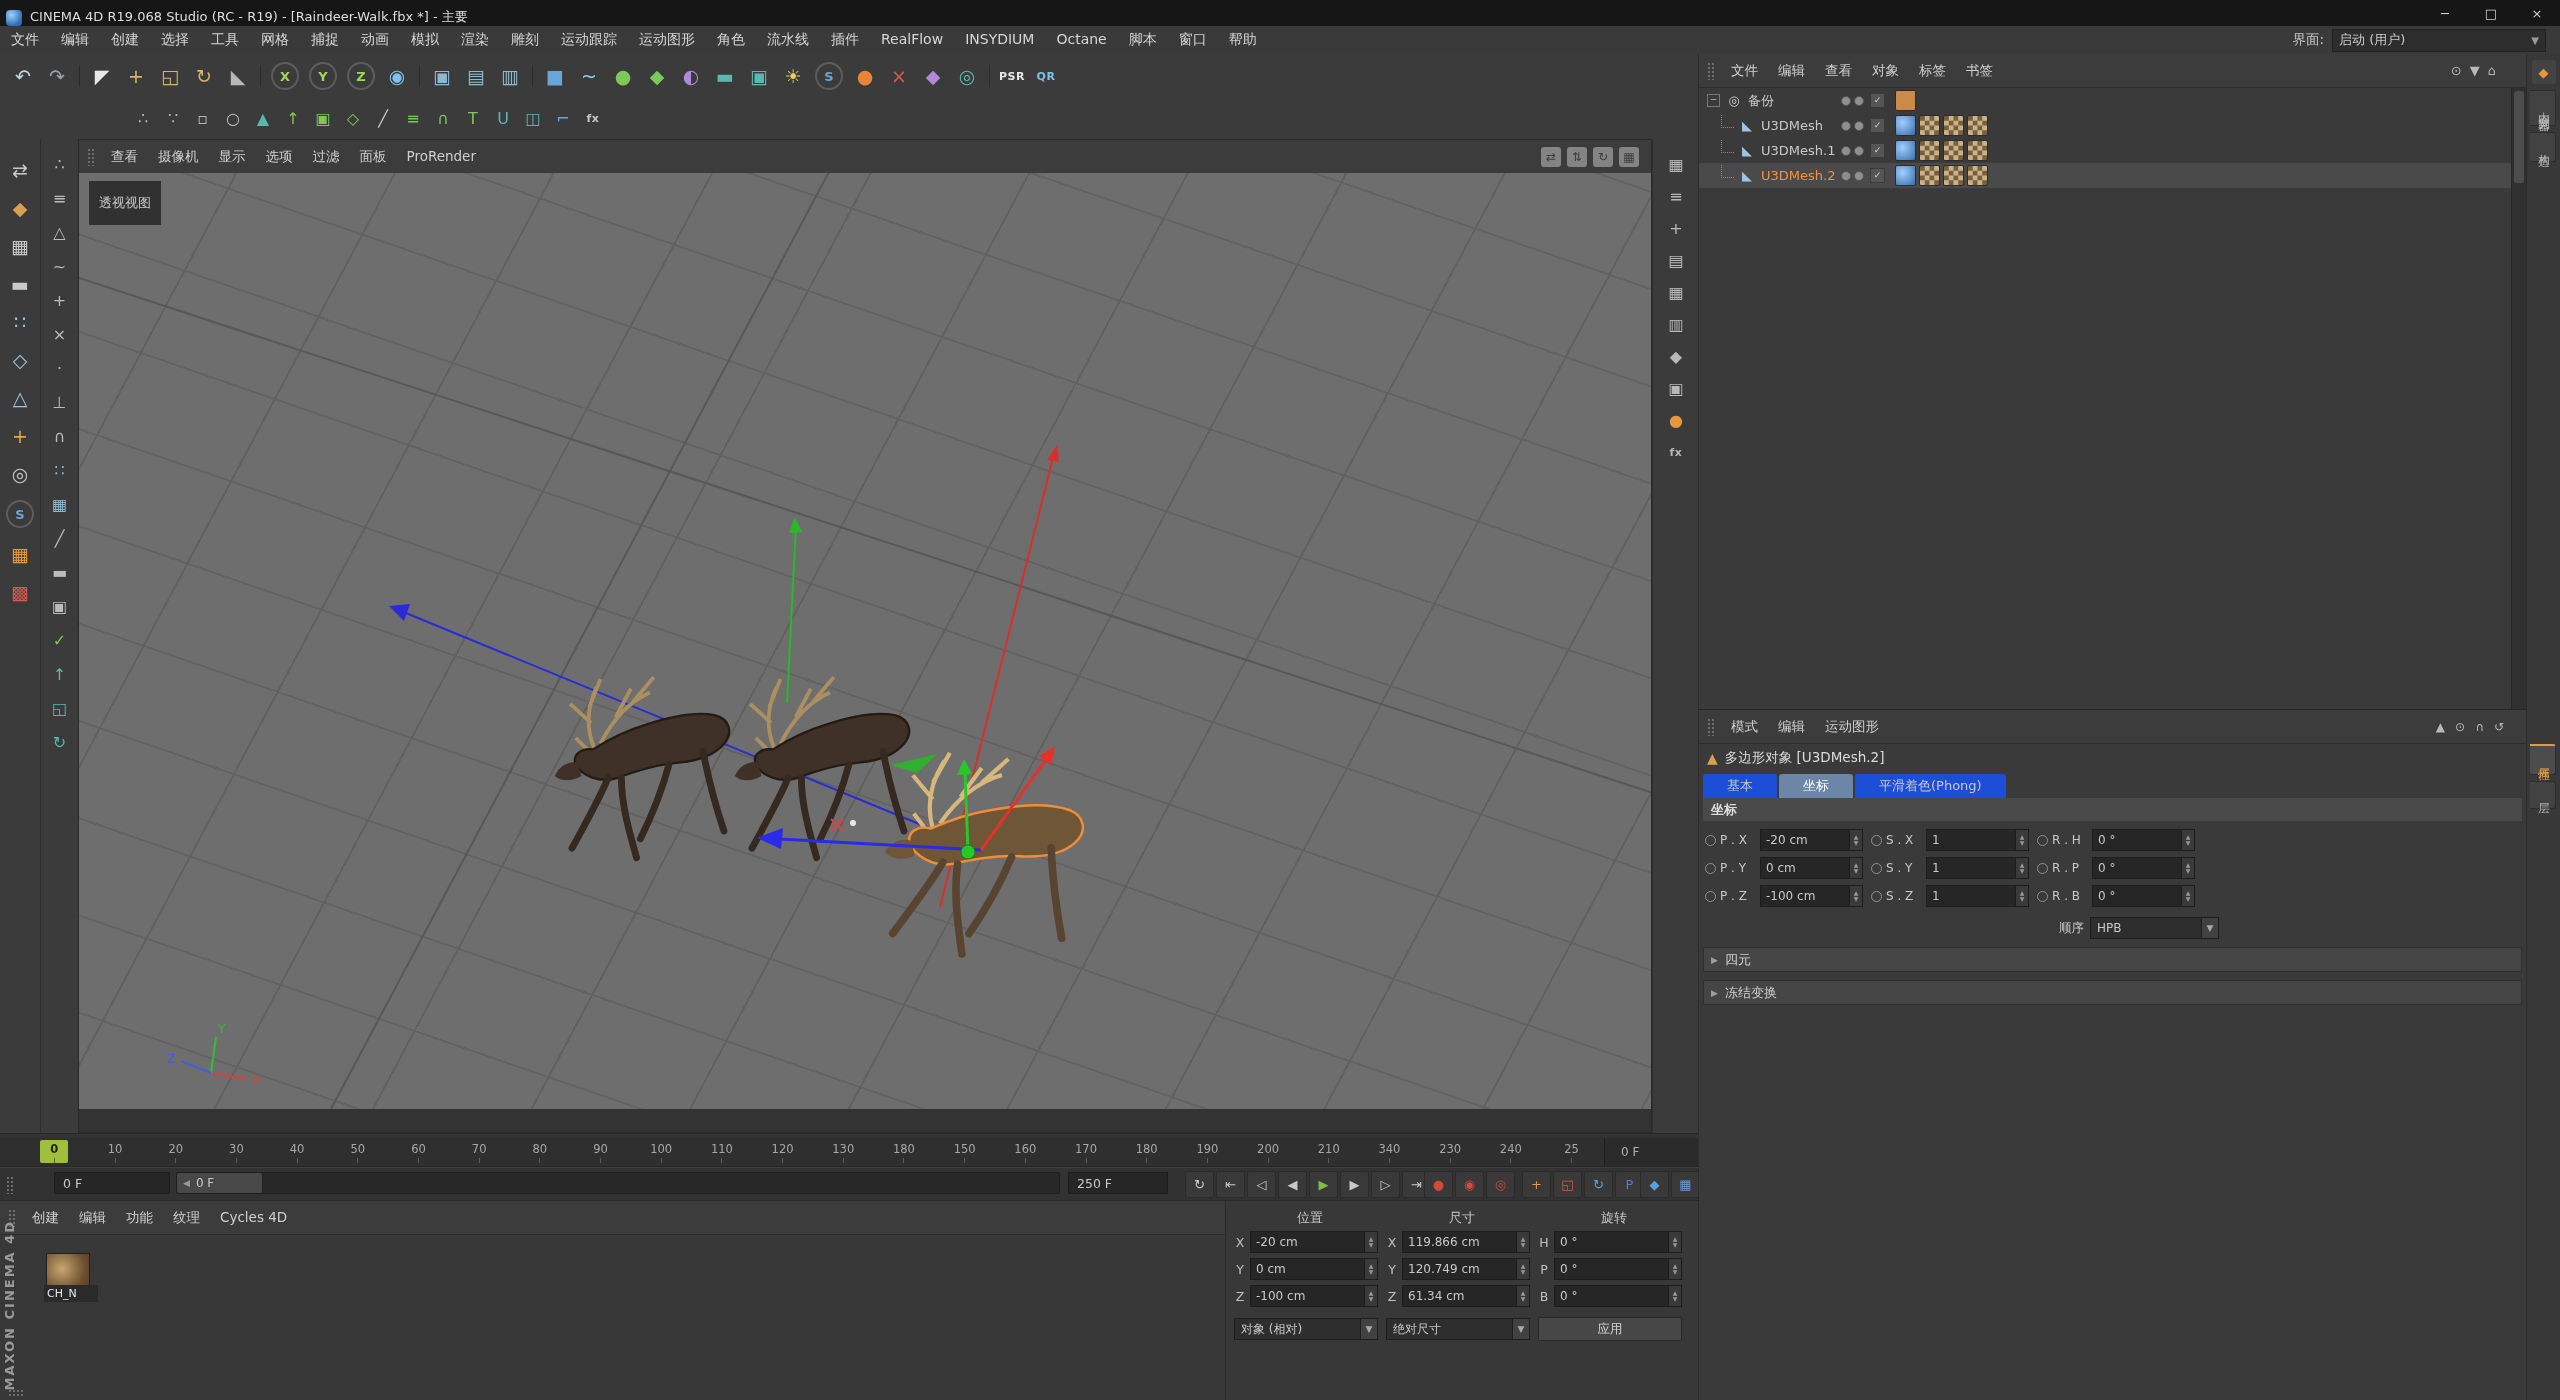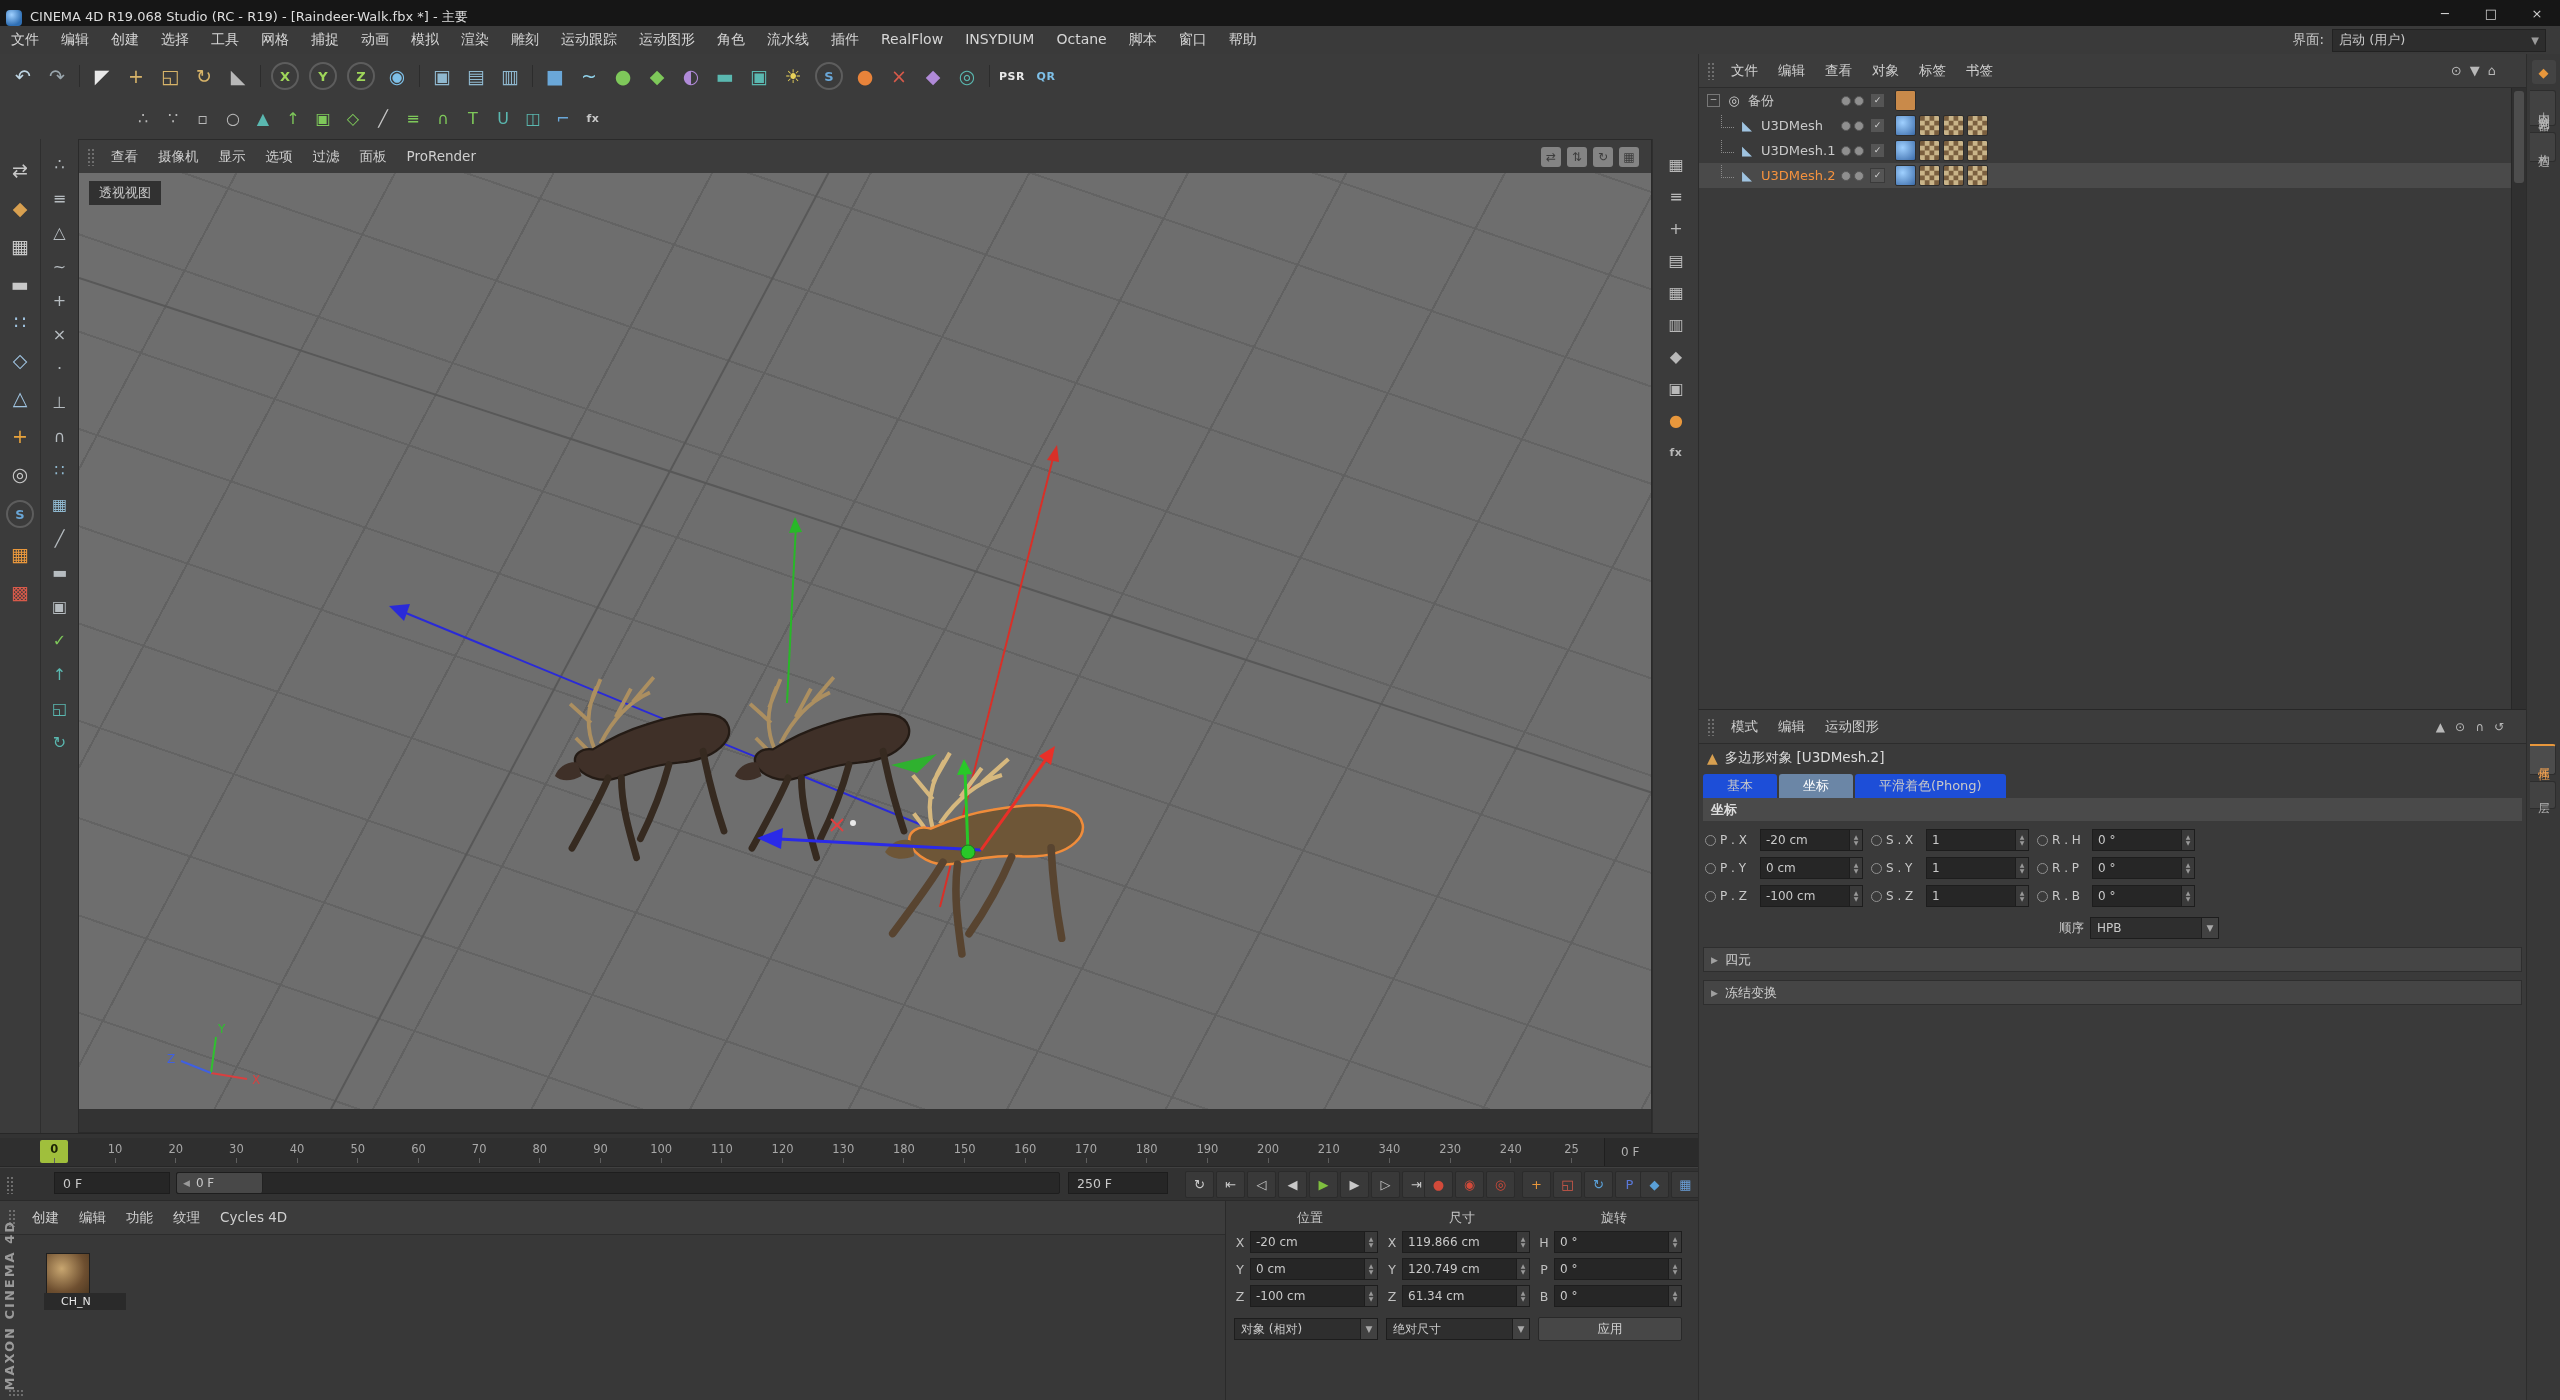--- a/index.html
+++ b/index.html
@@ -34,21 +34,21 @@
   .leftB{position:absolute;left:41px;top:139px;width:37px;height:994px;background:#3b3b3b;border-right:1px solid #2e2e2e;display:flex;flex-direction:column;align-items:center;padding-top:10px;gap:4px;}
 
   
   .vp{position:absolute;left:78px;top:139px;width:1574px;height:994px;background:#333;border:1px solid #2a2a2a;box-sizing:border-box;}
   .pmenu{display:flex;align-items:center;height:33px;background:#3c3c3c;border-bottom:1px solid #2c2c2c;padding:0 8px;font-size:13.5px;}
   .pmenu .mitem{padding:3px 10px;color:#cfcfcf;white-space:nowrap;}
   .grip{width:8px;height:18px;margin-right:6px;background-image:radial-gradient(#6e6e6e 1px,transparent 1.2px);background-size:4px 4px;flex:0 0 auto;}
   .vp-corner{margin-left:auto;display:flex;gap:6px;padding-right:4px;}
   .vp-corner .cicon{width:20px;height:20px;display:flex;align-items:center;justify-content:center;color:#3c3c3c;background:#848484;border-radius:3px;font-size:12px;}
   .vp-canvas{position:absolute;left:0;top:33px;width:1572px;height:936px;background-color:#6e6e6e;background-image:repeating-linear-gradient(118deg,transparent 0 138px,#616161 138px 140px),repeating-linear-gradient(19deg,transparent 0 90px,#636363 90px 92px);overflow:hidden;}
-  .vp-label{position:absolute;left:10px;top:8px;background:rgba(30,30,30,0.75);color:#c9c9c9;font-size:13px;padding:3px 10px;}
+  .vp-label{position:absolute;left:10px;top:8px;background:rgba(30,30,30,0.75);color:#c9c9c9;font-size:13px;padding:13px 10px;}
   .vp-status{position:absolute;left:0;bottom:0;width:1572px;height:25px;background:#565656;border-top:1px solid #4a4a4a;display:flex;align-items:center;color:#e4e4e4;font-size:13px;}
   .vp-status .fps{position:absolute;left:50%;transform:translateX(-50%);}
   .vp-status .gridtxt{margin-left:auto;padding-right:14px;}
 
   
   .sidepal{position:absolute;left:1652px;top:139px;width:46px;height:994px;background:#3b3b3b;border-left:1px solid #2e2e2e;display:flex;flex-direction:column;align-items:center;padding-top:10px;gap:2px;}
 
   
   .timeline{position:absolute;left:0;top:1133px;width:1698px;height:67px;background:#333;border-top:1px solid #272727;}
   .ruler{position:absolute;left:0;top:4px;width:1698px;height:28px;background:#2f2f2f;border-bottom:1px solid #262626;}
@@ -64,21 +64,21 @@
   .t-slider{position:absolute;left:176px;top:4px;width:884px;height:22px;background:#282828;border:1px solid #1e1e1e;border-radius:2px;box-sizing:border-box;}
   .t-slider .sgrip{width:86px;height:100%;background:#484848;border-right:1px solid #222;border-radius:2px;display:flex;align-items:center;gap:6px;padding-left:6px;color:#c9c9c9;font-size:12px;box-sizing:border-box;}
   .t-slider .ga{color:#9a9a9a;font-size:9px;}
   .tgroup{position:absolute;top:3px;display:flex;gap:2px;}
   .tbtn{width:27px;height:25px;display:flex;align-items:center;justify-content:center;background:#393939;border:1px solid #2b2b2b;border-radius:2px;font-size:13px;}
 
   
   .bottom{position:absolute;left:0;top:1200px;width:1698px;height:200px;background:#383838;border-top:1px solid #2a2a2a;}
   .matpanel{position:absolute;left:0;top:0;width:1225px;height:200px;}
   .mat-thumb{position:absolute;left:46px;top:52px;width:42px;height:42px;border:1px solid #1f1f1f;background:radial-gradient(circle at 35% 35%,#c8a670,#6e4f30 60%,#4a3620);}
-  .mat-label{position:absolute;left:44px;top:92px;width:48px;background:#2a2a2a;color:#e8e8e8;font-size:11px;padding:2px 17px;white-space:nowrap;overflow:hidden;}
+  .mat-label{position:absolute;left:44px;top:84px;width:48px;background:#2a2a2a;color:#e8e8e8;font-size:11px;padding:2px 3px;white-space:nowrap;overflow:hidden;}
   .maxon{position:absolute;left:2px;bottom:10px;writing-mode:vertical-rl;transform:rotate(180deg);color:#9a9a9a;font-size:13px;font-weight:bold;letter-spacing:2px;}
   .grip-b{position:absolute;left:8px;bottom:4px;width:16px;height:8px;background-image:radial-gradient(#6e6e6e 1px,transparent 1.2px);background-size:4px 4px;}
   .coordpanel{position:absolute;left:1225px;top:0;width:473px;height:200px;border-left:1px solid #2a2a2a;background:#383838;padding:8px 6px 0 8px;box-sizing:border-box;}
   .cm-head{display:flex;margin-bottom:4px;}
   .cm-head span{width:152px;text-align:center;color:#c8c8c8;font-size:13px;}
   .cm-row{display:flex;margin-bottom:5px;}
   .cm-cell{width:152px;display:flex;align-items:center;gap:4px;box-sizing:border-box;padding-right:8px;}
   .cm-cell .axl{width:12px;color:#c0c0c0;font-size:12.5px;text-align:center;}
   .nbox{flex:1;height:22px;background:#262626;border:1px solid #1d1d1d;display:flex;align-items:center;padding-left:5px;color:#c9c9c9;font-size:12px;box-sizing:border-box;white-space:nowrap;overflow:hidden;}
   .nbox .stp{margin-left:auto;align-self:stretch;width:12px;background:#3a3a3a;border-left:1px solid #1d1d1d;display:flex;flex-direction:column;align-items:center;justify-content:center;color:#999;font-size:6px;line-height:6px;flex:0 0 auto;}

